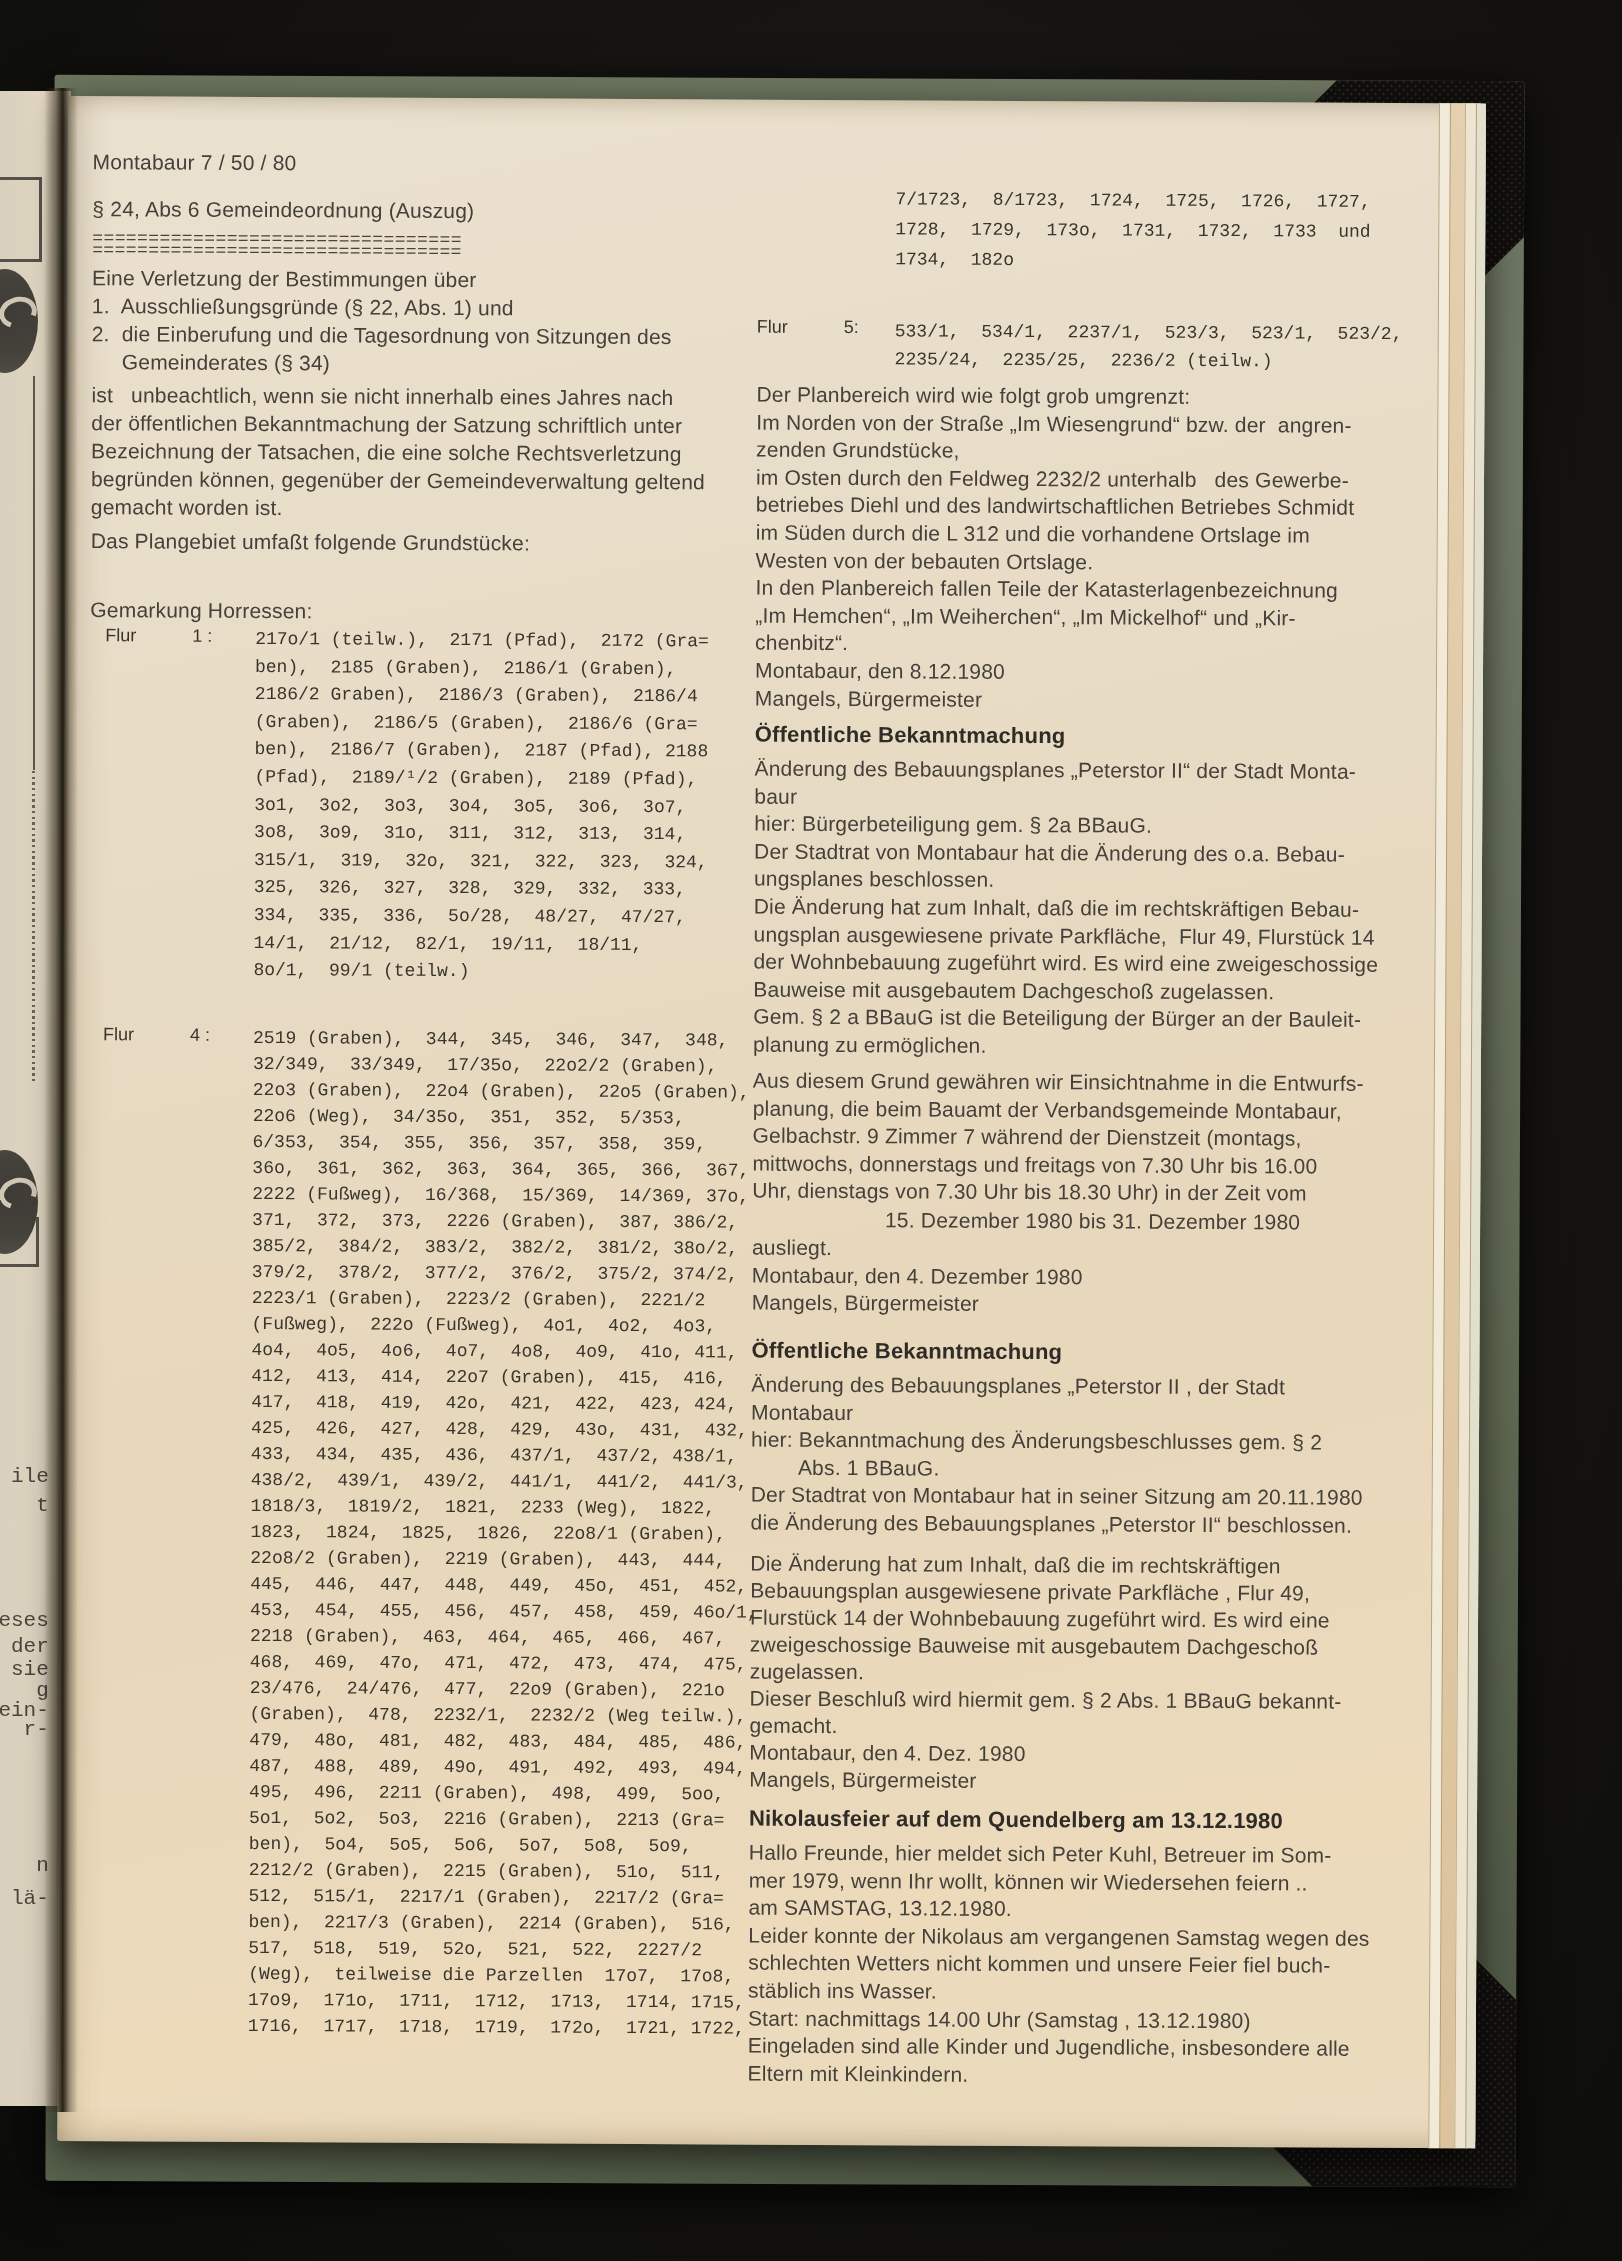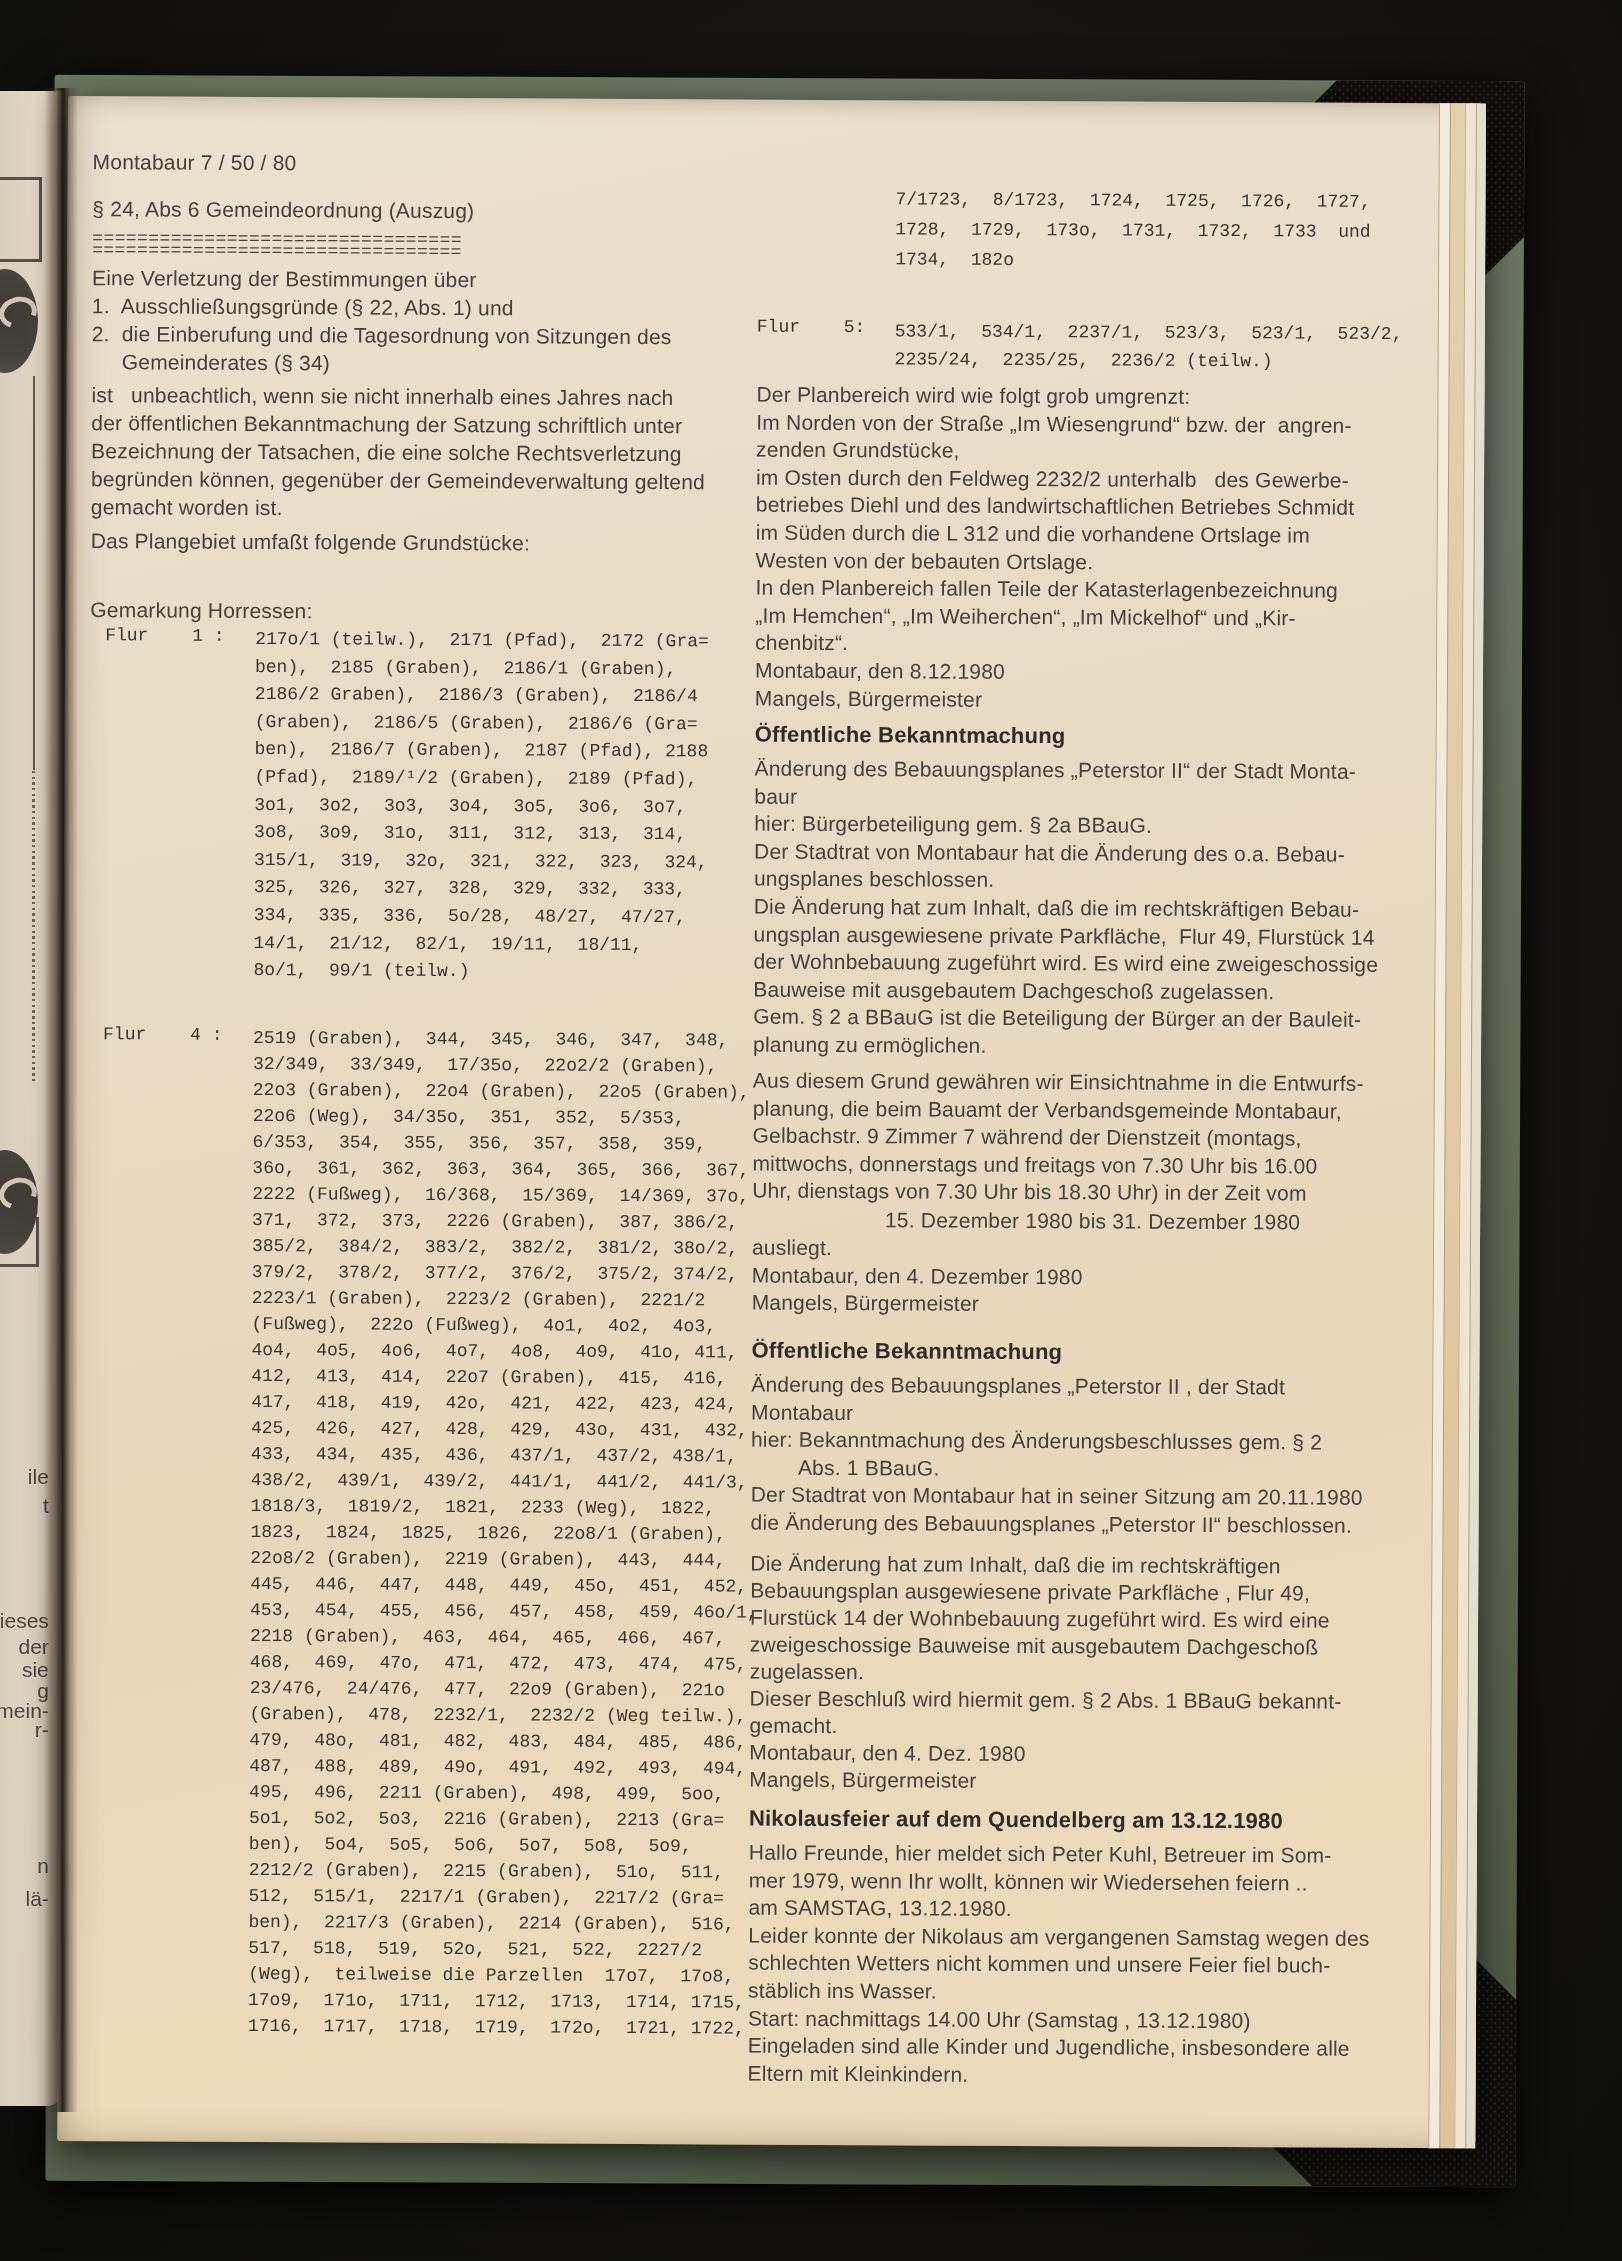--- a/index.html
+++ b/index.html
@@ -10,23 +10,23 @@
   .cover{position:absolute;left:50px;top:78px;width:1470px;height:2106px;
          background:linear-gradient(160deg,#6b755d 0%,#6f7765 35%,#5f6852 70%,#4c5542 100%);
          transform:rotate(0.25deg);overflow:hidden;border-radius:3.2px;
          box-shadow:0 14.6px 49px rgba(0,0,0,.75);}
   .corner{position:absolute;background-color:#100f0d;
           background-image:radial-gradient(#2c2a25 0.8px, transparent 1.2px);
           background-size:5.7px 5.7px;}
   .corner.tr{right:-73px;top:-89px;width:243px;height:243px;transform:rotate(45deg);}
   .corner.br{right:-89px;bottom:-97px;width:276px;height:276px;transform:rotate(45deg);}
   
-  .prev-page{position:absolute;left:0;top:91px;width:63px;height:2015px;
+  .prev-page{position:absolute;left:0;top:91px;width:71px;height:2015px;
              background:linear-gradient(90deg,#d8cfbc 0%,#e0d6c2 55%,#cfc5b0 100%);
-             border-radius:0 0 16px 0;}
+             border-radius:0 0 16px 0;font-family:Liberation Mono, monospace;}
   .pp-frame-top{position:absolute;left:-50px;top:86px;width:86px;height:79px;
                 border:3.2px solid #56514a;}
   .pp-emblem{position:absolute;left:-29px;width:67px;height:104px;border-radius:50%;
              background:radial-gradient(circle at 55% 45%, #3e3a35 0%, #46423c 60%, #54504a 100%);}
   .pp-emblem .swirl{position:absolute;left:27.6px;top:27.6px;width:27.6px;height:21px;
                     border:5.7px solid #cfc6b4;border-radius:60% 70% 60% 70%;
                     border-bottom-color:transparent;transform:rotate(-25deg);display:block;}
   .pp-emblem.one{top:178px;}
   .pp-emblem.two{top:1059px;}
   .pp-line{position:absolute;left:33px;width:2.4px;background:#5f5950;}
@@ -73,21 +73,21 @@
   .abs{position:absolute;}
   .sans{font-size:21px;line-height:28px;letter-spacing:0.2px;white-space:pre;}
   .sans div{white-space:pre;}
   .rcol{line-height:27.6px;}
   .mono{font-family:"Liberation Mono","DejaVu Sans Mono",monospace;
         font-size:18px;color:#39352d;white-space:pre;}
   .mono div{white-space:pre;}
   .h-bold{font-weight:bold;font-size:22px;color:#2f2b26;letter-spacing:0.2px;white-space:pre;}
   .sep{font-family:"Liberation Mono","DejaVu Sans Mono",monospace;font-size:18px;
        line-height:12px;color:#4a443c;letter-spacing:0.4px;}
-  .flur-label{position:absolute;font-family:Liberation Mono, monospace;
+  .flur-label{position:absolute;font-family:Liberation Sans, sans-serif;
               font-size:18px;color:#39352d;white-space:pre;}
   .centered{text-align:center;}
 </style>
 </head>
 <body>
 
 <div class="scene">
 
   <div class="cover">
     <div class="corner tr"></div>

